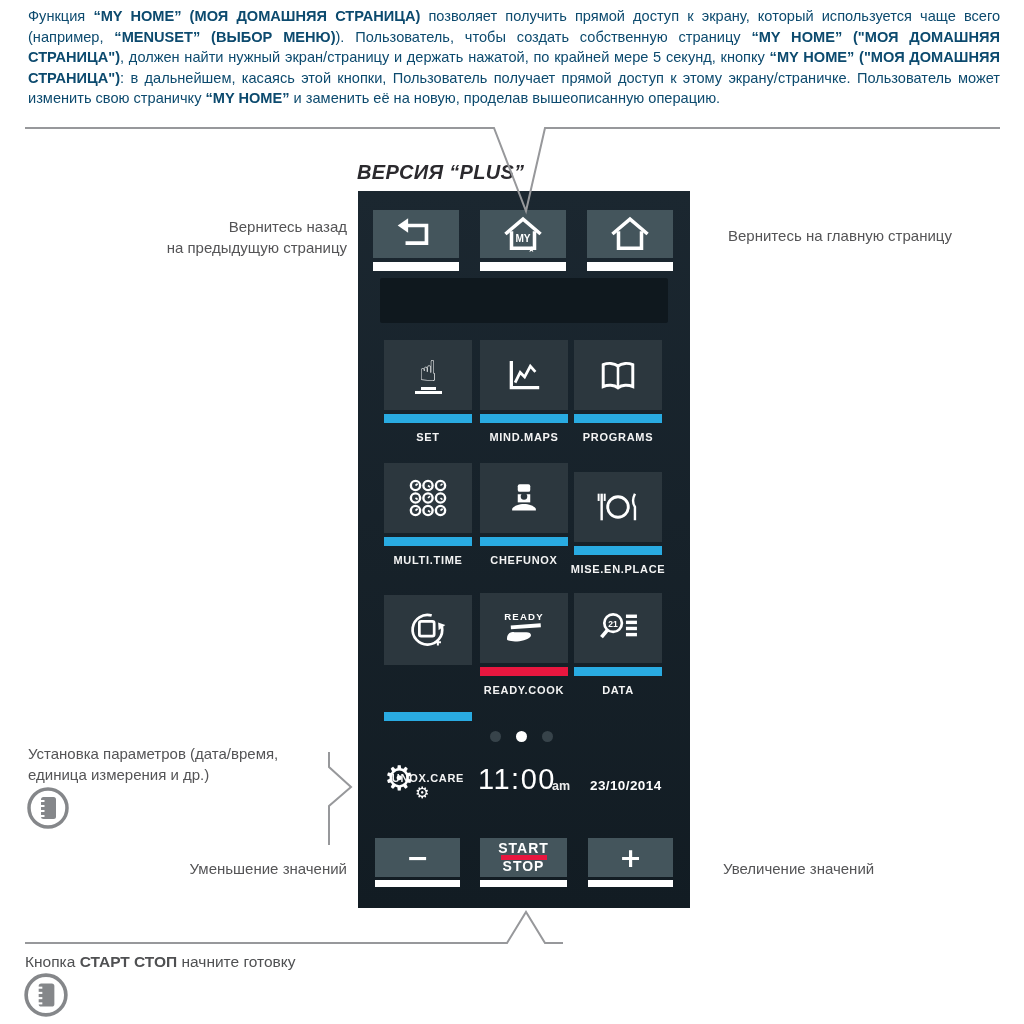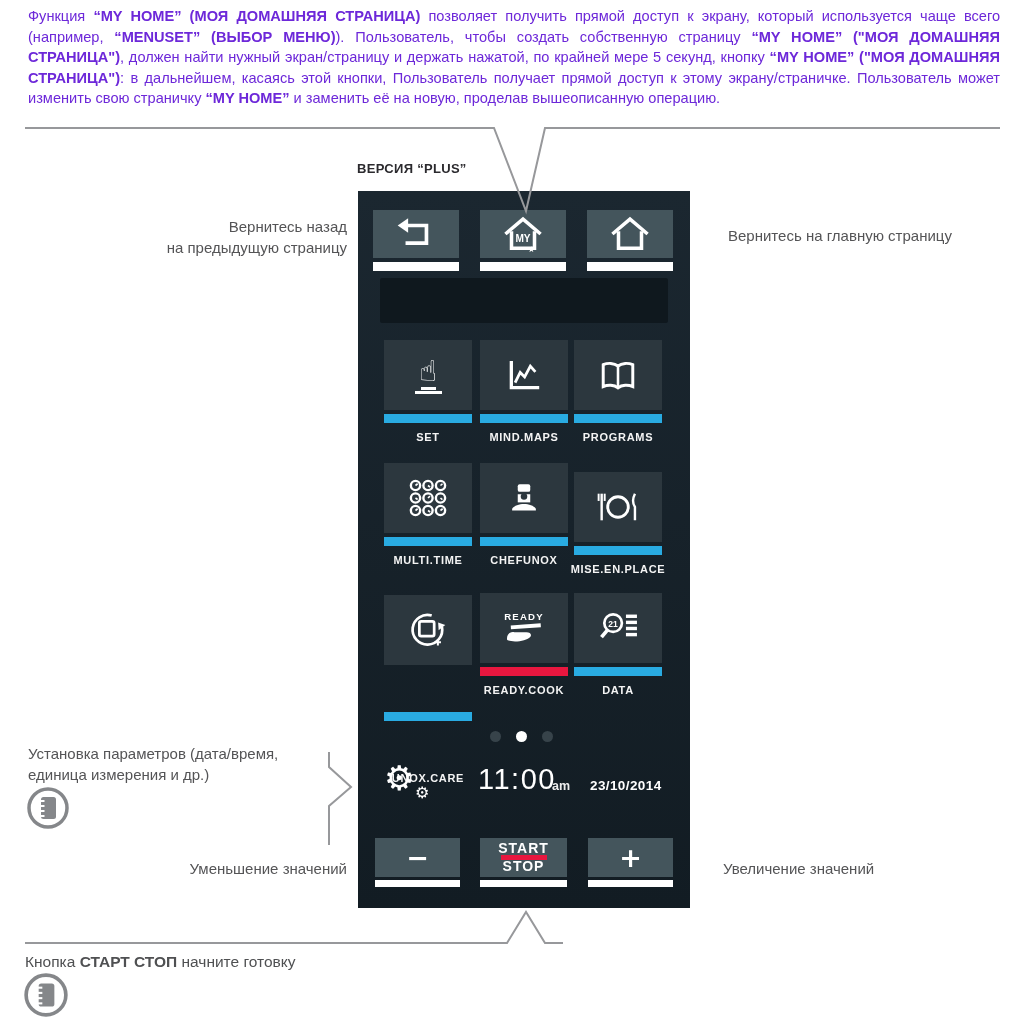--- a/index.html
+++ b/index.html
@@ -3,24 +3,24 @@
 <meta charset="utf-8">
 <style>
   html,body{margin:0;padding:0;background:#fff;}
   .page{position:relative;width:1024px;height:1024px;background:#ffffff;overflow:hidden;
         font-family:"Liberation Sans", sans-serif;color:#2b2a2e;}
   .abs{position:absolute;}
   .b{font-weight:bold;}
 
   
   .intro{left:28px;top:6px;width:972px;font-size:14.6px;line-height:20.6px;
-         text-align:justify;color:#6d28d9;}
-
-  
-  .version{left:357px;top:161px;font-size:13px;font-weight:bold;letter-spacing:.3px;color:#2b2a2e;}
+         text-align:justify;color:#0c4a6e;}
+
+  
+  .version{left:357px;top:161px;font-size:20px;font-weight:bold;letter-spacing:.3px;color:#2b2a2e;font-style:italic;}
   .callout{font-size:15px;color:#545456;line-height:21px;}
   .r-align{text-align:right;}
 
   
   .overlay{left:0;top:0;pointer-events:none;z-index:6;}
   .overlay path{fill:none;stroke:#97989b;stroke-width:2;}
 
   
   .panel{left:358px;top:191px;width:332px;height:717px;
          background:linear-gradient(#1b2730,#121c23);z-index:2;}

